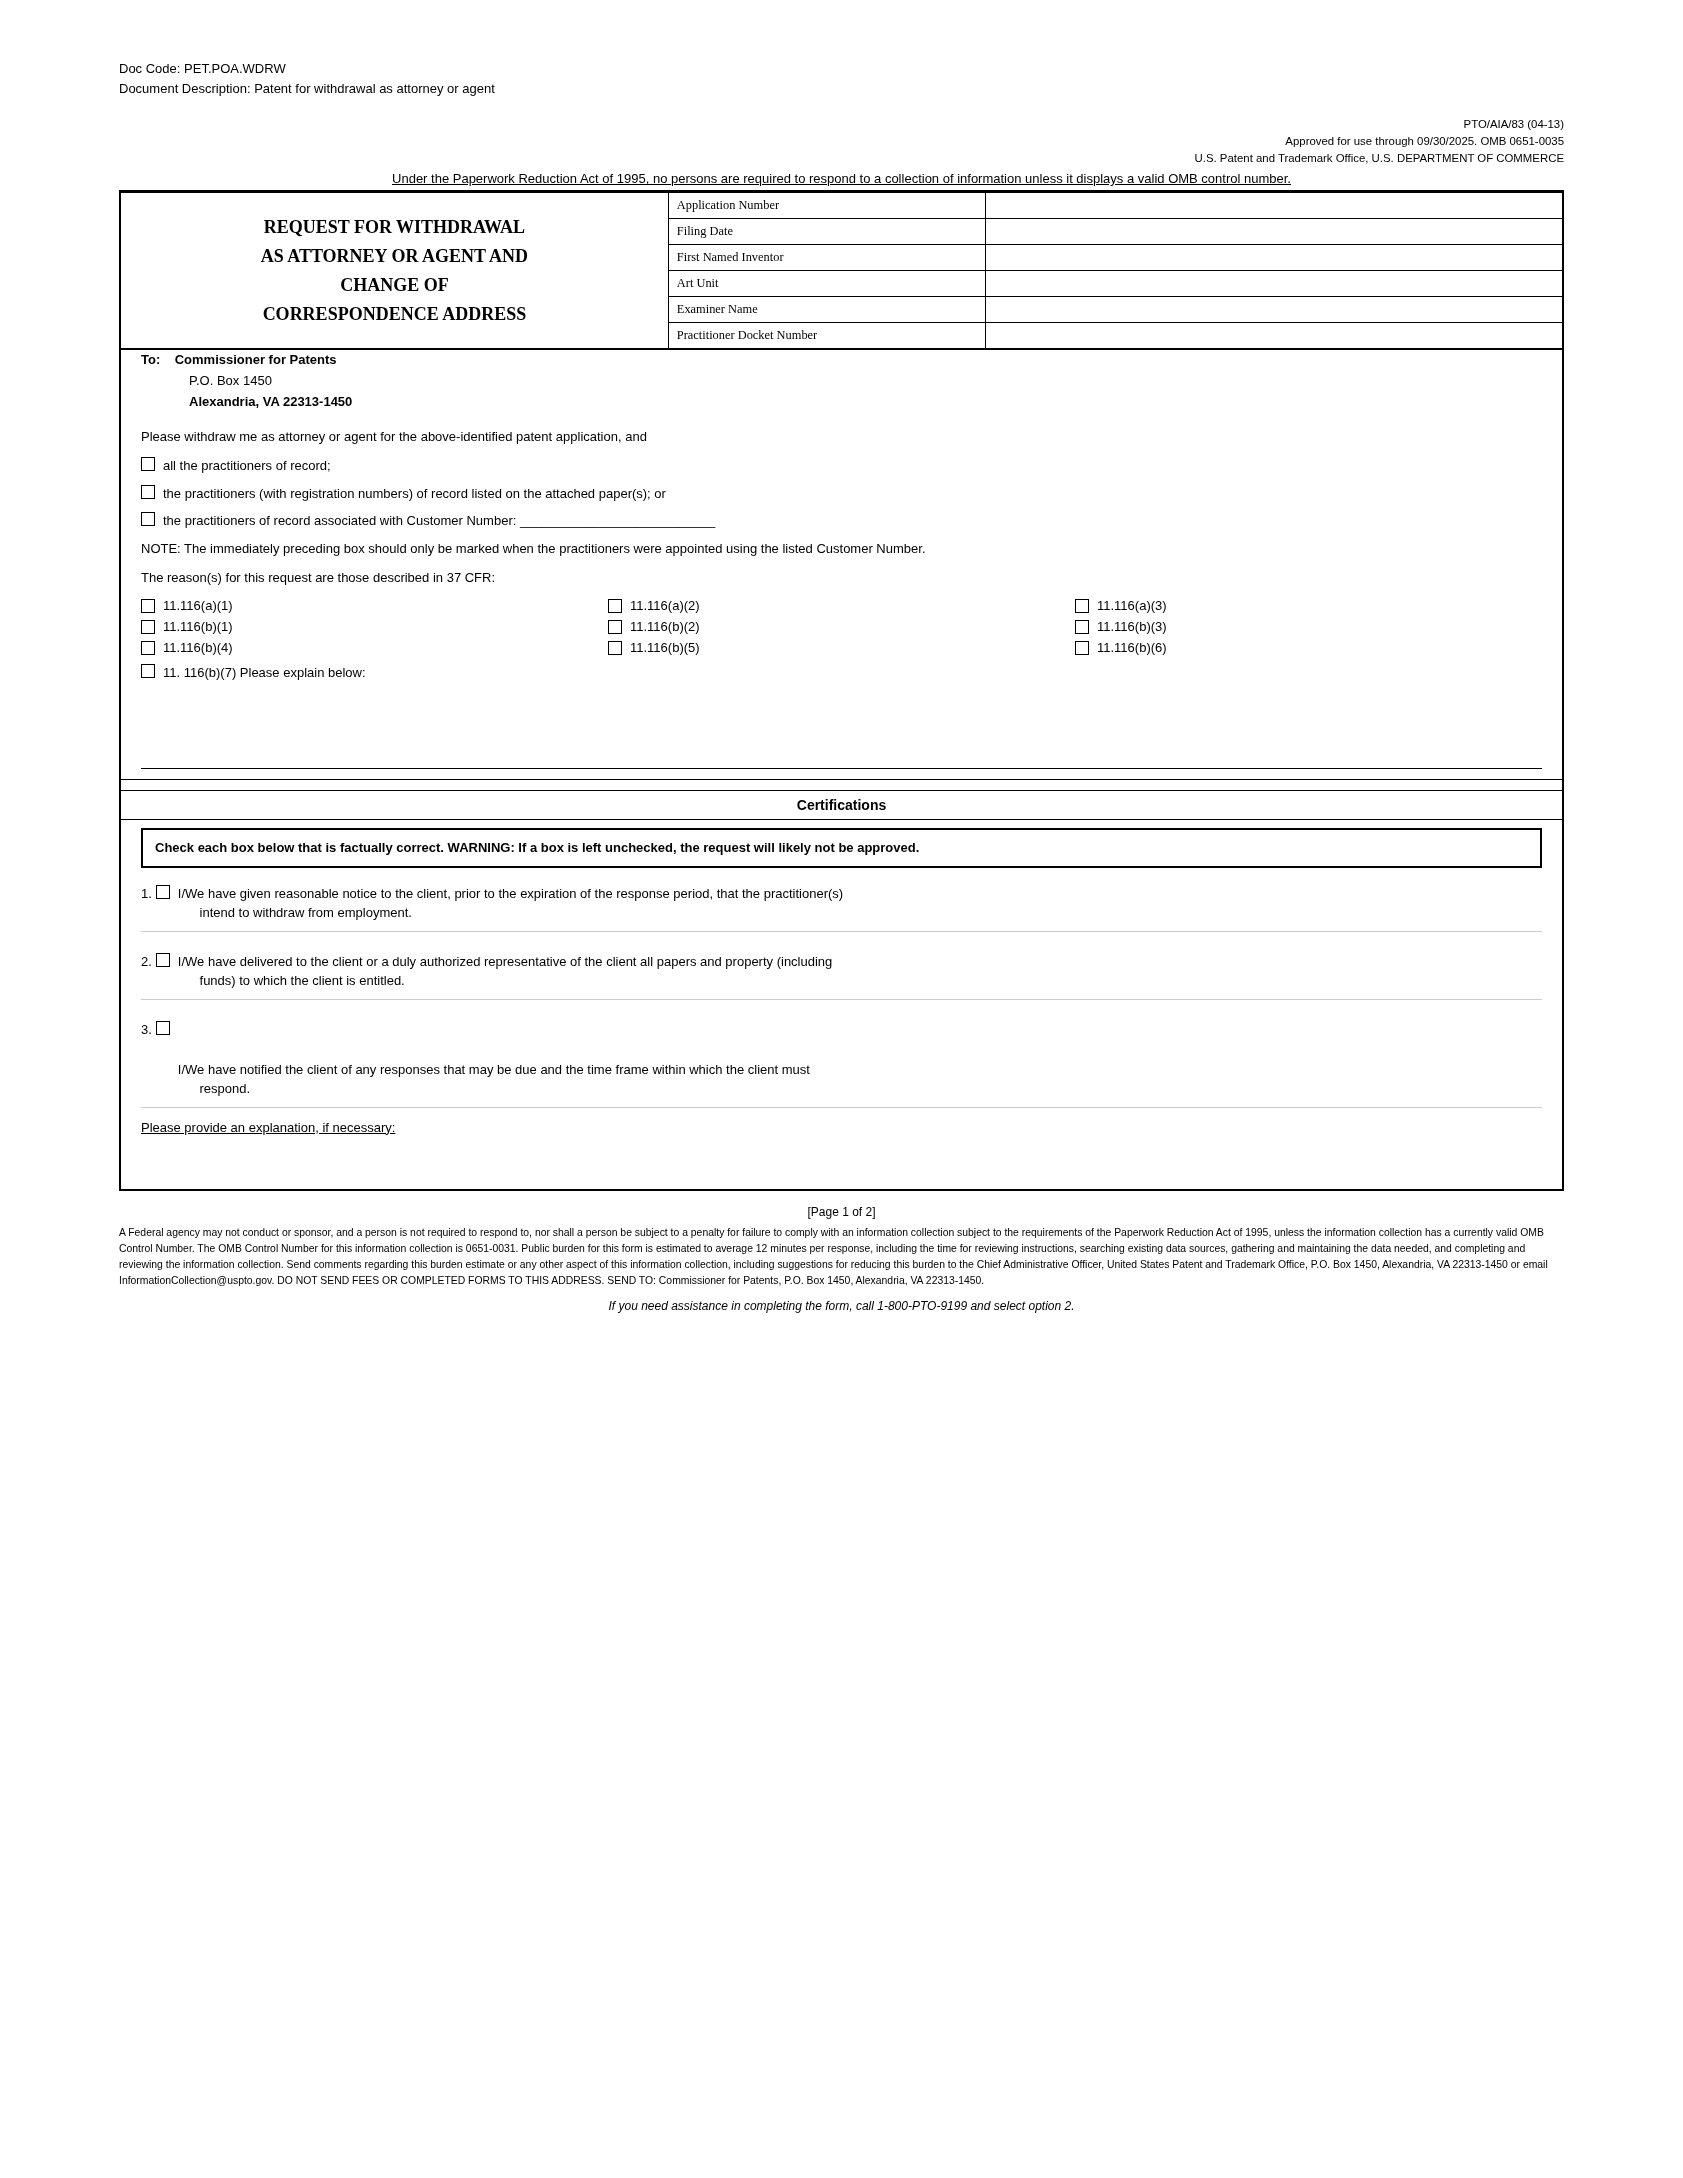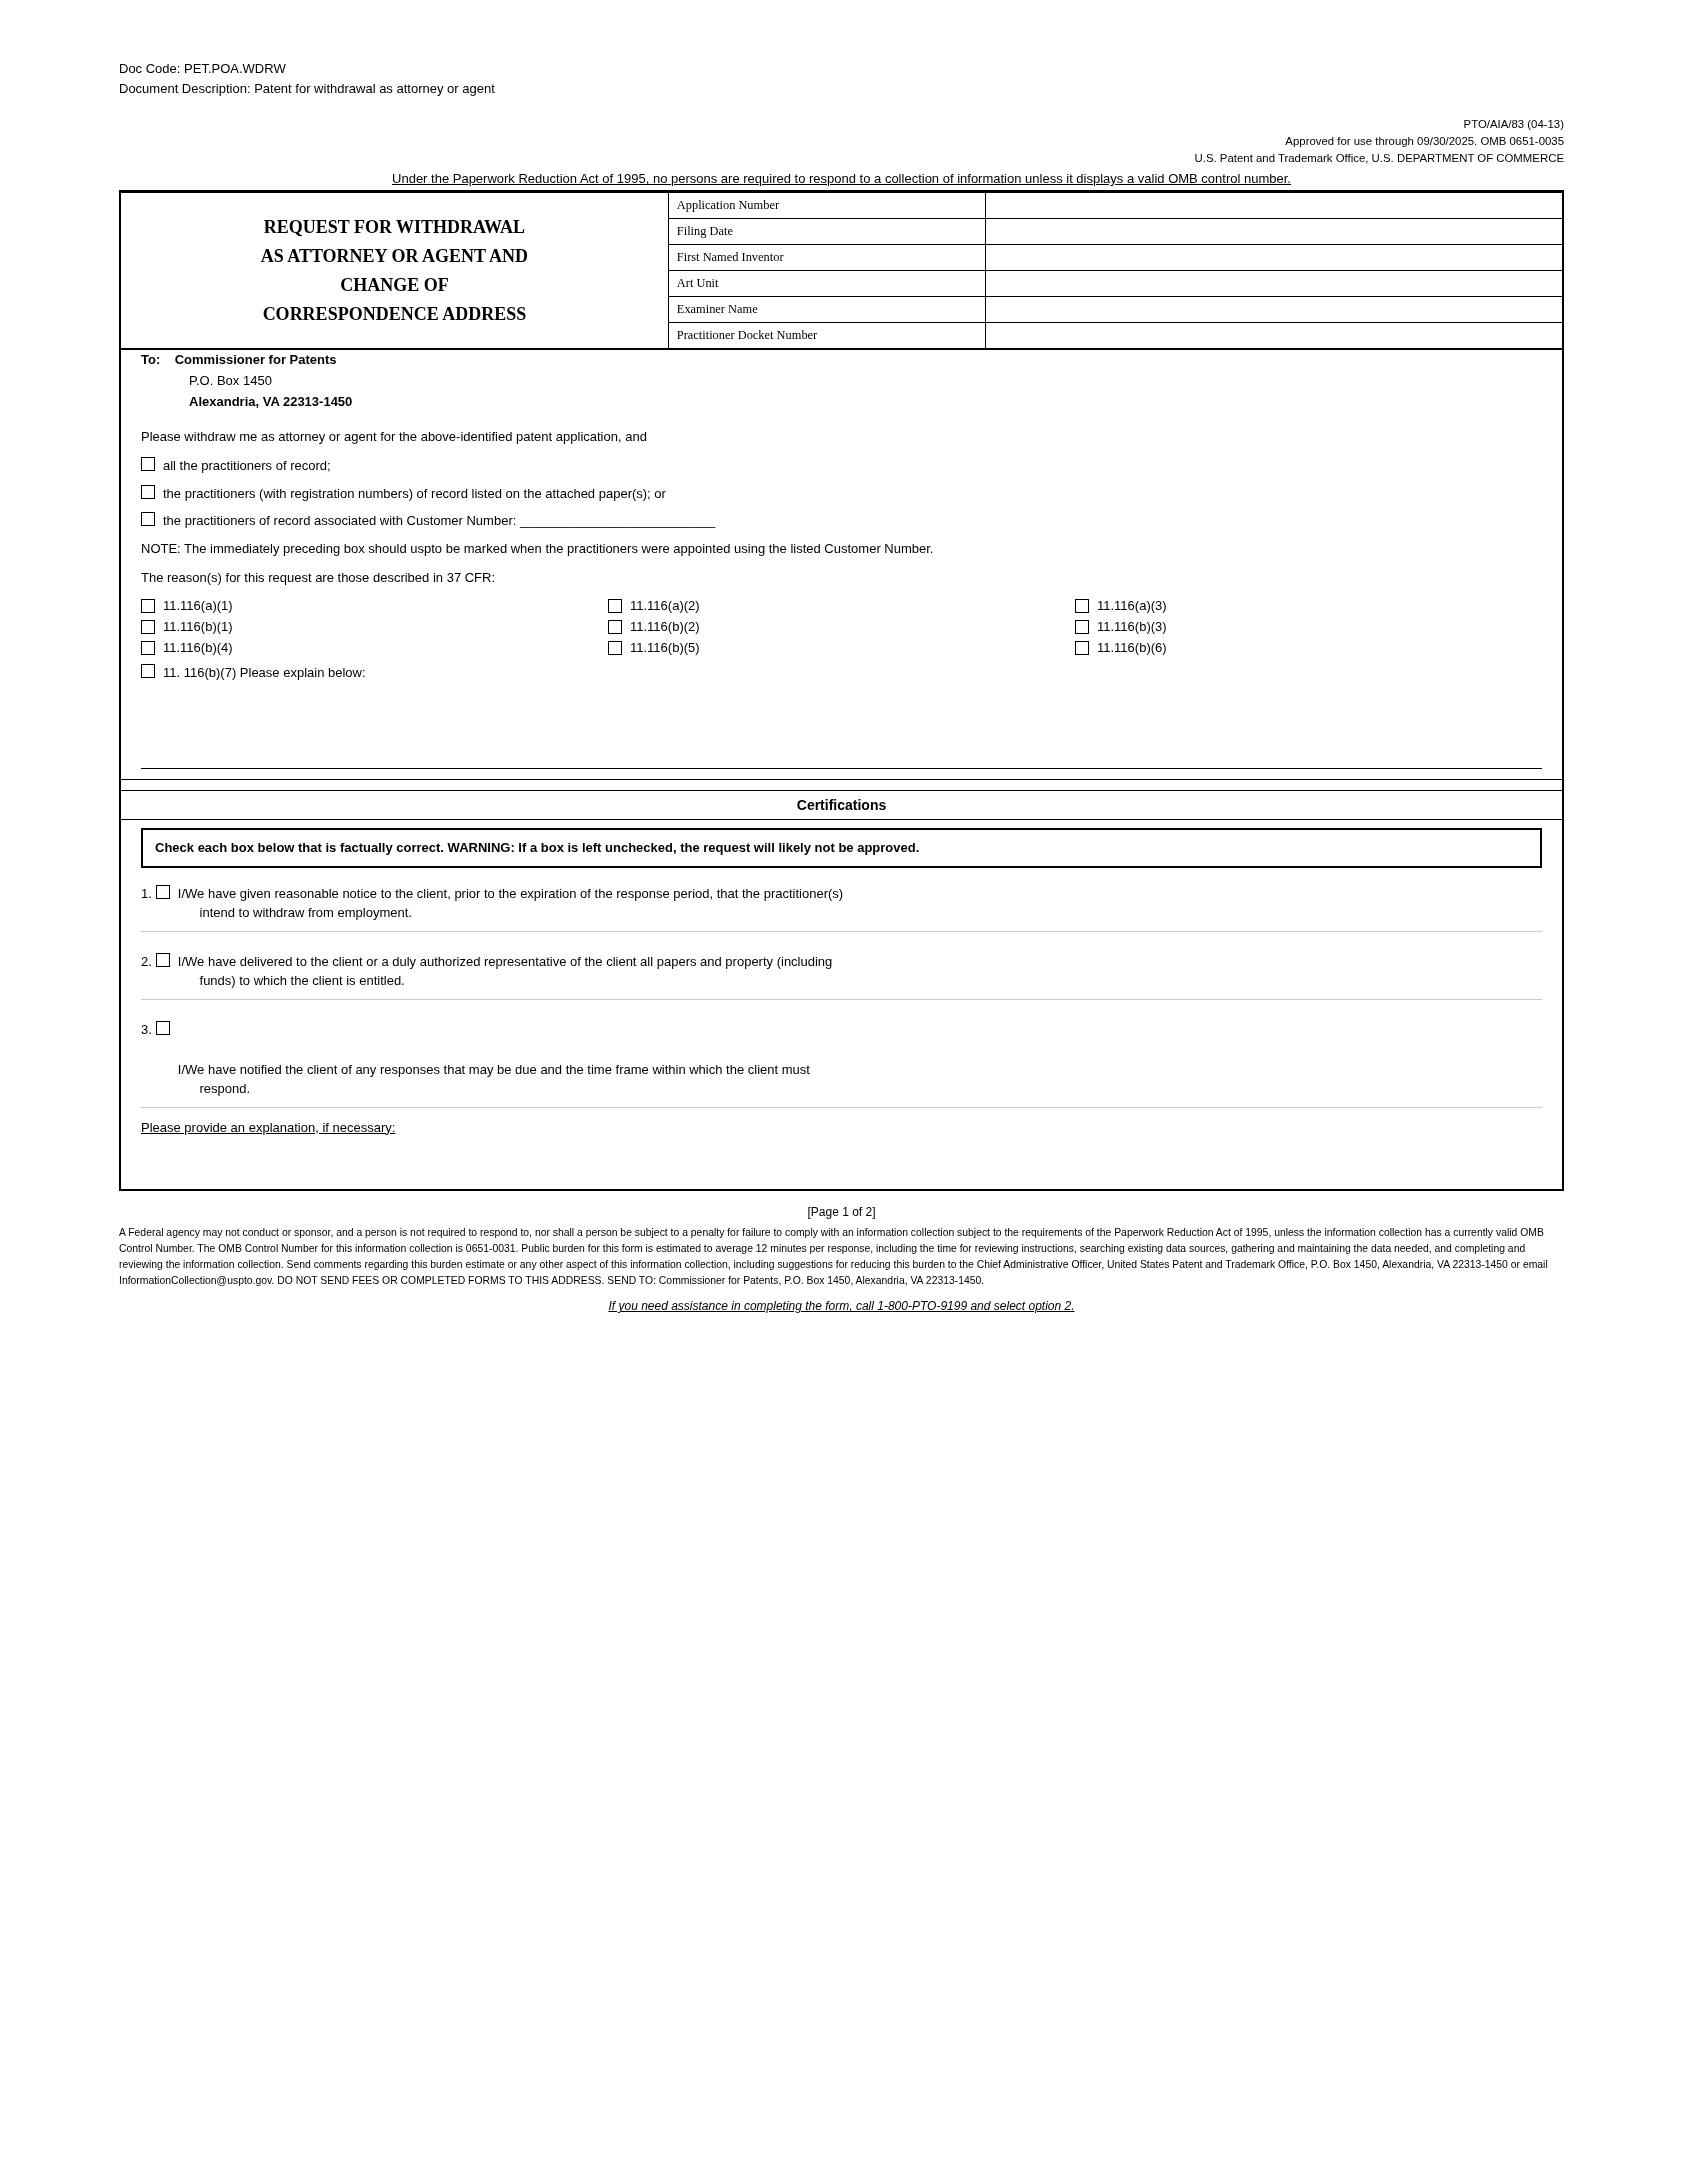--- a/index.html
+++ b/index.html
@@ -151,21 +151,20 @@
     .footer-text {
       font-size: 10.4px;
       line-height: 1.55;
       margin-bottom: 10px;
     }
     .italic-footer {
       text-align: center;
       font-style: italic;
       font-size: 12px;
       margin-top: 8px;
-      text-decoration: underline;
     }
     hr.section-divider {
       border: none;
       border-top: 1px solid #000;
       margin: 10px -20px;
     }
     .please-explain-area {
       min-height: 69px;
     }
   </style>
@@ -251,21 +250,21 @@
   <div class="checkbox-row">
     <span class="checkbox"></span>
     <span>the practitioners (with registration numbers) of record listed on the attached paper(s); or</span>
   </div>
   <div class="checkbox-row">
     <span class="checkbox"></span>
     <span>the practitioners of record associated with Customer Number: ___________________________</span>
   </div>
 
   <p class="note-block">
-    <span>NOTE:  The immediately preceding box should uspto be marked when the practitioners were appointed using the listed Customer Number.</span>
+    <span>NOTE:  The immediately preceding box should only be marked when the practitioners were appointed using the listed Customer Number.</span>
   </p>
 
   <p class="body-paragraph">The reason(s) for this request are those described in 37 CFR:</p>
 
   <div class="checkbox-grid">
     <div class="checkbox-item">
       <span class="checkbox"></span>
       <span>11.116(a)(1)</span>
     </div>
     <div class="checkbox-item">

